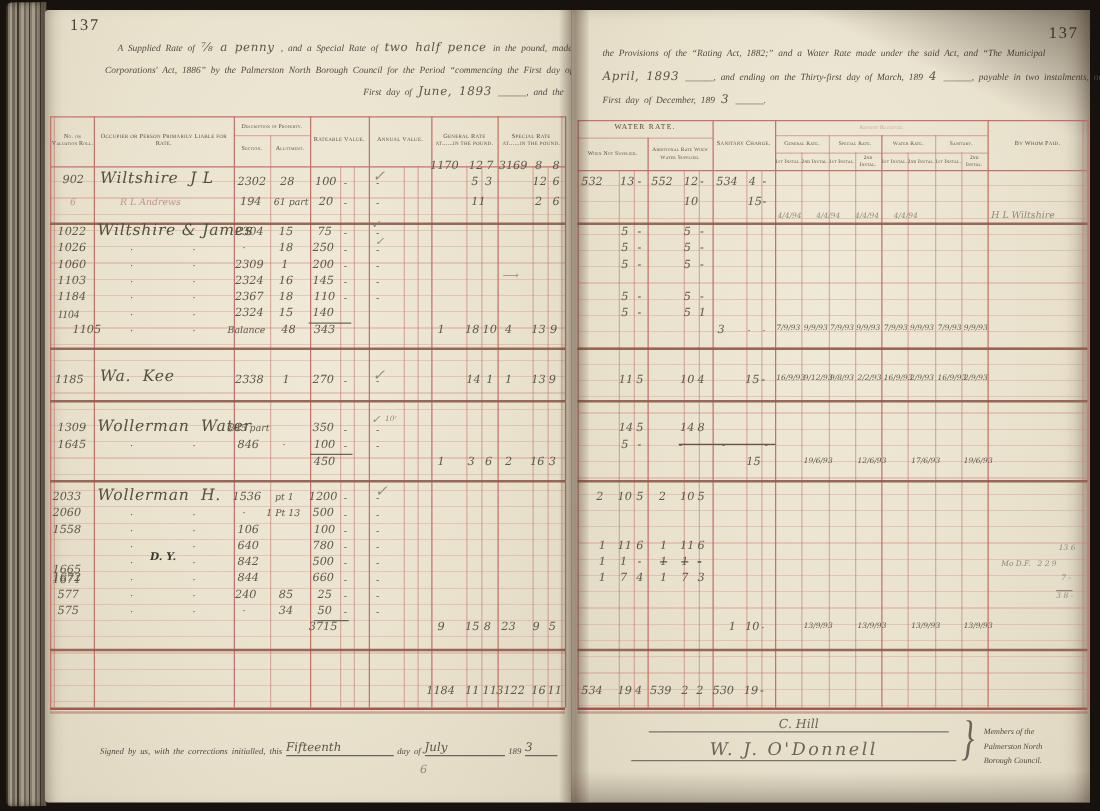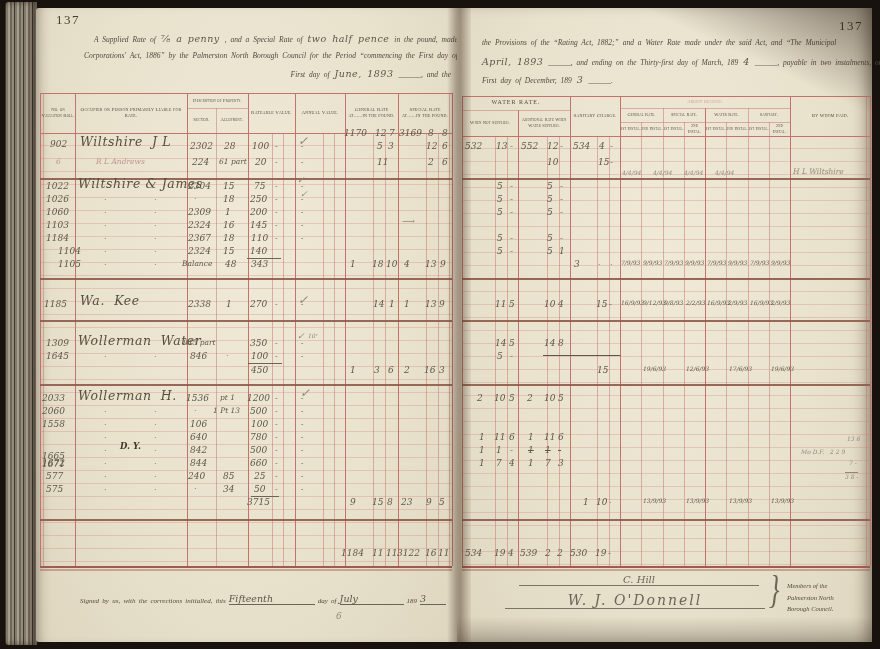--- a/index.html
+++ b/index.html
@@ -101,21 +101,21 @@
     </div>
   <span class="hw" style="left: 14px; top: 132px;">902</span>
       <span class="hw red sm" style="left: 20px; top: 150px;">6</span>
       <span class="hw big" style="left: 44px; top: 128px;">Wiltshire  J L</span>
       <span class="hw red sm" style="left: 60px; top: 150px;">R L Andrews</span>
       <span class="hw" style="left: 154px; top: 134px;">2302</span>
       <span class="hw" style="left: 188px; top: 134px;">28</span>
       <span class="hw" style="left: 216px; top: 134px;">100</span>
       <span class="hw dsh" style="left: 239px; top: 135px;">-  -</span>
       <span class="hw pencil chk" style="left: 262px; top: 127px;">✓</span>
-      <span class="hw" style="left: 156px; top: 150px;">224</span>
+      <span class="hw" style="left: 156px; top: 150px;">194</span>
       <span class="hw sm" style="left: 183px; top: 150px;">61 part</span>
       <span class="hw" style="left: 219px; top: 150px;">20</span>
       <span class="hw dsh" style="left: 239px; top: 151px;">-  -</span>
       <span class="hw" style="left: 308px; top: 121px;">1170</span>
       <span class="hw" style="left: 339px; top: 121px;">12</span>
       <span class="hw" style="left: 353px; top: 121px;">7</span>
       <span class="hw" style="left: 363px; top: 121px;">3169</span>
       <span class="hw" style="left: 392px; top: 121px;">8</span>
       <span class="hw" style="left: 406px; top: 121px;">8</span>
       <span class="hw" style="left: 341px; top: 134px;">5</span>
@@ -155,21 +155,21 @@
       <span class="hw" style="left: 214px; top: 213px;">145</span>
       <span class="hw dsh" style="left: 239px; top: 214px;">-  -</span>
       <span class="hw pencil" style="left: 366px; top: 209px;">⟶</span>
       <span class="hw" style="left: 10px; top: 226px;">1184</span>
       <span class="hw dit" style="left: 68px; top: 227px;">·</span>
       <span class="hw dit" style="left: 118px; top: 227px;">·</span>
       <span class="hw" style="left: 152px; top: 226px;">2367</span>
       <span class="hw" style="left: 187px; top: 226px;">18</span>
       <span class="hw" style="left: 215px; top: 226px;">110</span>
       <span class="hw dsh" style="left: 239px; top: 227px;">-  -</span>
-      <span class="hw" style="left: 22px; top: 239px;">1104</span>
+      <span class="hw" style="left: 10px; top: 239px; font-family: Liberation Serif, serif;">1104</span>
       <span class="hw dit" style="left: 68px; top: 240px;">·</span>
       <span class="hw dit" style="left: 118px; top: 240px;">·</span>
       <span class="hw" style="left: 152px; top: 239px;">2324</span>
       <span class="hw" style="left: 187px; top: 239px;">15</span>
       <span class="hw ul" style="left: 214px; top: 239px;">140</span>
       <span class="hw" style="left: 22px; top: 252px;">1105</span>
       <span class="hw dit" style="left: 68px; top: 253px;">·</span>
       <span class="hw dit" style="left: 118px; top: 253px;">·</span>
       <span class="hw sm" style="left: 146px; top: 252px;">Balance</span>
       <span class="hw" style="left: 189px; top: 252px;">48</span>

